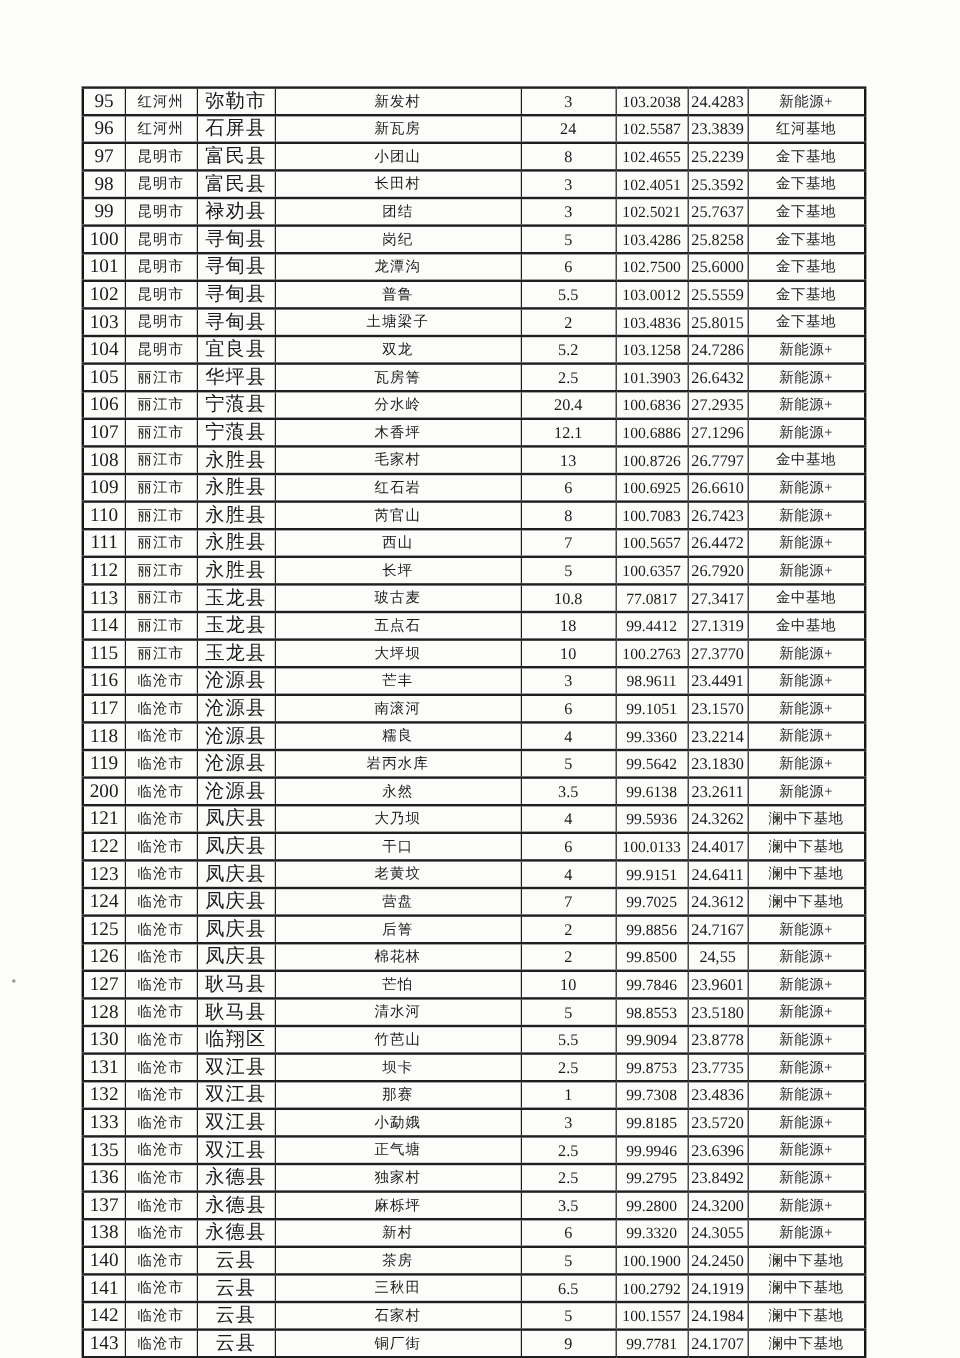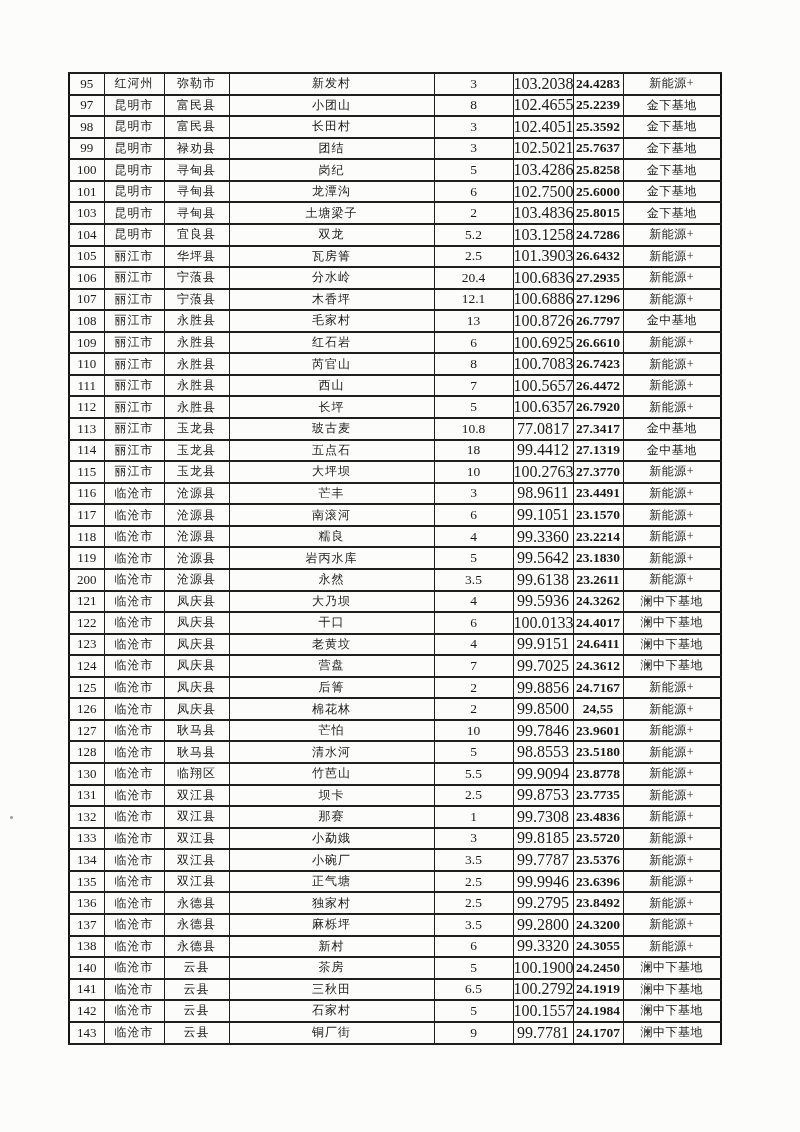--- a/index.html
+++ b/index.html
@@ -32,27 +32,27 @@
   table.data-table td {
     border: 1px solid #1f1f1f;
     border-top-width: 2px;
     border-bottom-width: 2px;
     padding: 0;
     text-align: center;
     vertical-align: middle;
     white-space: nowrap;
     overflow: hidden;
   }
-  td.c-no   { font-size: 13px; }
+  td.c-no   { font-size: 16px; }
   td.c-pref { font-size: 12px; letter-spacing: 1px; }
-  td.c-county { font-size: 12px; letter-spacing: 1px; }
+  td.c-county { font-size: 16px; letter-spacing: 1px; }
   td.c-site { font-size: 12px; letter-spacing: 1px; }
   td.c-cap  { font-size: 13.5px; }
-  td.c-lon  { font-size: 16px; }
-  td.c-lat  { font-size: 13.5px; font-weight: bold; }
+  td.c-lon  { font-size: 13px; }
+  td.c-lat  { font-size: 13.5px; }
   td.c-cat  { font-size: 12px; letter-spacing: 0.5px; }
   .speck {
     position: absolute;
     left: 10px;
     top: 816px;
     width: 3px;
     height: 3px;
     background: #9a9a96;
     border-radius: 50%;
   }
@@ -79,20 +79,30 @@
           <td class="c-no">95</td>
           <td class="c-pref">红河州</td>
           <td class="c-county">弥勒市</td>
           <td class="c-site">新发村</td>
           <td class="c-cap">3</td>
           <td class="c-lon">103.2038</td>
           <td class="c-lat">24.4283</td>
           <td class="c-cat">新能源+</td>
         </tr>
 
+        <tr>
+          <td class="c-no">96</td>
+          <td class="c-pref">红河州</td>
+          <td class="c-county">石屏县</td>
+          <td class="c-site">新瓦房</td>
+          <td class="c-cap">24</td>
+          <td class="c-lon">102.5587</td>
+          <td class="c-lat">23.3839</td>
+          <td class="c-cat">红河基地</td>
+        </tr>
 
         <tr>
           <td class="c-no">97</td>
           <td class="c-pref">昆明市</td>
           <td class="c-county">富民县</td>
           <td class="c-site">小团山</td>
           <td class="c-cap">8</td>
           <td class="c-lon">102.4655</td>
           <td class="c-lat">25.2239</td>
           <td class="c-cat">金下基地</td>
@@ -135,20 +145,30 @@
           <td class="c-no">101</td>
           <td class="c-pref">昆明市</td>
           <td class="c-county">寻甸县</td>
           <td class="c-site">龙潭沟</td>
           <td class="c-cap">6</td>
           <td class="c-lon">102.7500</td>
           <td class="c-lat">25.6000</td>
           <td class="c-cat">金下基地</td>
         </tr>
 
+        <tr>
+          <td class="c-no">102</td>
+          <td class="c-pref">昆明市</td>
+          <td class="c-county">寻甸县</td>
+          <td class="c-site">普鲁</td>
+          <td class="c-cap">5.5</td>
+          <td class="c-lon">103.0012</td>
+          <td class="c-lat">25.5559</td>
+          <td class="c-cat">金下基地</td>
+        </tr>
 
         <tr>
           <td class="c-no">103</td>
           <td class="c-pref">昆明市</td>
           <td class="c-county">寻甸县</td>
           <td class="c-site">土塘梁子</td>
           <td class="c-cap">2</td>
           <td class="c-lon">103.4836</td>
           <td class="c-lat">25.8015</td>
           <td class="c-cat">金下基地</td>
@@ -467,30 +487,20 @@
           <td class="c-no">133</td>
           <td class="c-pref">临沧市</td>
           <td class="c-county">双江县</td>
           <td class="c-site">小勐娥</td>
           <td class="c-cap">3</td>
           <td class="c-lon">99.8185</td>
           <td class="c-lat">23.5720</td>
           <td class="c-cat">新能源+</td>
         </tr>
 
-        <tr>
-          <td class="c-no">134</td>
-          <td class="c-pref">临沧市</td>
-          <td class="c-county">双江县</td>
-          <td class="c-site">小碗厂</td>
-          <td class="c-cap">3.5</td>
-          <td class="c-lon">99.7787</td>
-          <td class="c-lat">23.5376</td>
-          <td class="c-cat">新能源+</td>
-        </tr>
 
         <tr>
           <td class="c-no">135</td>
           <td class="c-pref">临沧市</td>
           <td class="c-county">双江县</td>
           <td class="c-site">正气塘</td>
           <td class="c-cap">2.5</td>
           <td class="c-lon">99.9946</td>
           <td class="c-lat">23.6396</td>
           <td class="c-cat">新能源+</td>

